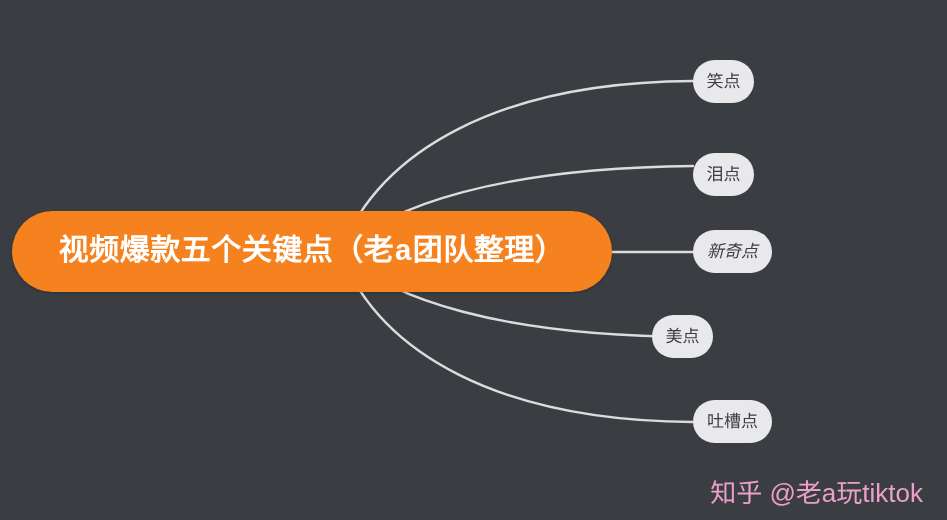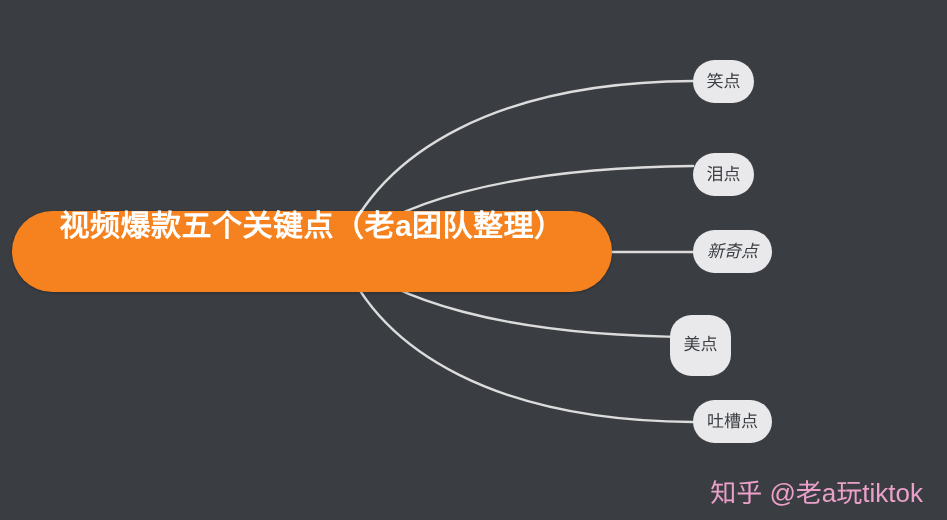--- a/index.html
+++ b/index.html
@@ -42,23 +42,24 @@
     position: absolute;
     left: 12px;
     top: 211px;
     width: 600px;
     height: 81px;
     box-sizing: border-box;
     background: #f5821e;
     border-radius: 41px;
     z-index: 3;
     display: flex;
-    align-items: flex-start;
+    align-items: center;
     justify-content: center;
     box-shadow: 0 1px 3px rgba(0,0,0,0.25);
+    font-family: Liberation Mono, monospace;
   }
   #root-label {
     color: #ffffff;
     font-size: 30px;
     font-weight: bold;
     letter-spacing: 0.5px;
     white-space: nowrap;
     line-height: 1;
   }
 
@@ -116,21 +117,21 @@
 
   <div class="leaf-node" style="left: 693px; top: 60px; width: 61px; height: 43px; background: rgb(233, 233, 235); border-radius: 21.5px;">
     <span class="leaf-label" style="color: rgb(58, 61, 66);">笑点</span>
   </div>
   <div class="leaf-node" style="left: 693px; top: 145px; width: 61px; height: 43px; background: rgb(233, 233, 235); border-radius: 21.5px; margin-top: 8px;">
     <span class="leaf-label" style="color: rgb(58, 61, 66);">泪点</span>
   </div>
   <div class="leaf-node" style="left: 693px; top: 230px; width: 79px; height: 43px; background: rgb(233, 233, 235); border-radius: 21.5px; font-style: italic;">
     <span class="leaf-label" style="color: rgb(58, 61, 66);">新奇点</span>
   </div>
-  <div class="leaf-node" style="left: 670px; top: 315px; width: 61px; height: 61px; background: rgb(233, 233, 235); border-radius: 21.5px; font-family: Liberation Mono, monospace;">
+  <div class="leaf-node" style="left: 652px; top: 315px; width: 61px; height: 43px; background: rgb(233, 233, 235); border-radius: 21.5px;">
     <span class="leaf-label" style="color: rgb(58, 61, 66);">美点</span>
   </div>
   <div class="leaf-node" style="left: 693px; top: 400px; width: 79px; height: 43px; background: rgb(233, 233, 235); border-radius: 21.5px; justify-content: center;">
     <span class="leaf-label" style="color: rgb(58, 61, 66);">吐槽点</span>
   </div>
 
   <div id="watermark" style="color: #f9a8d4;">知乎 @老a玩tiktok</div>
 
 </div>
 

